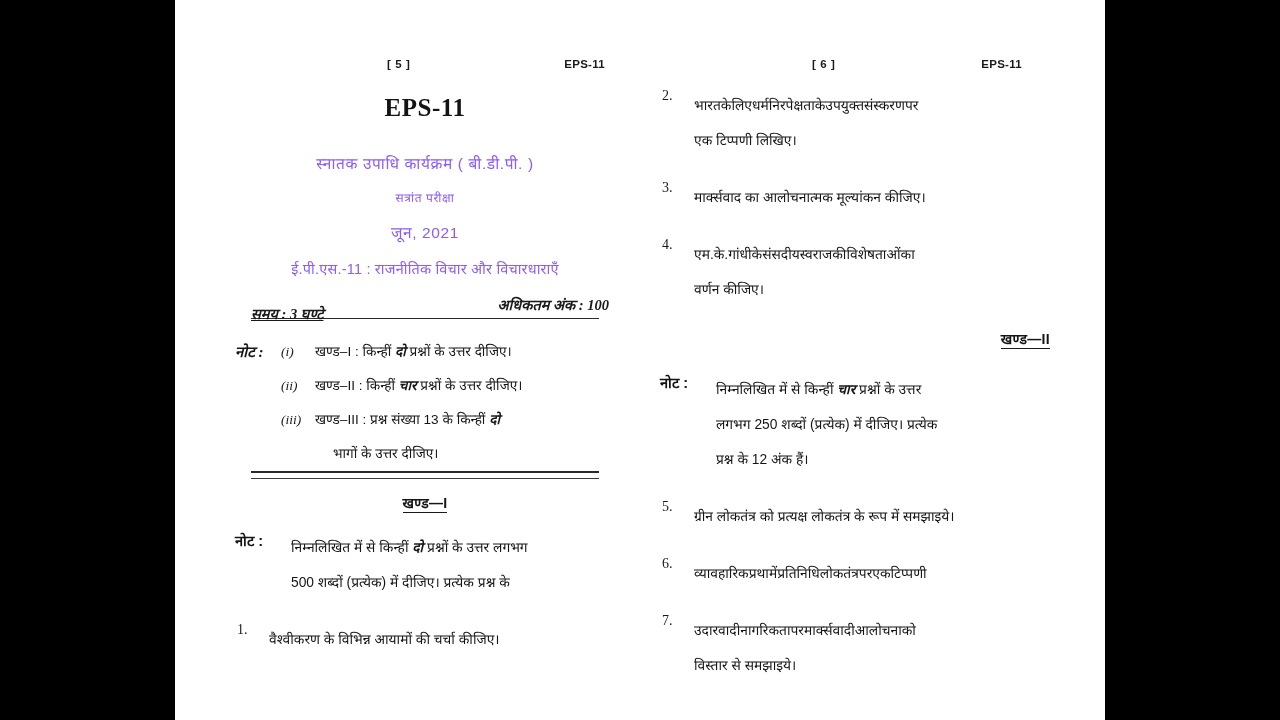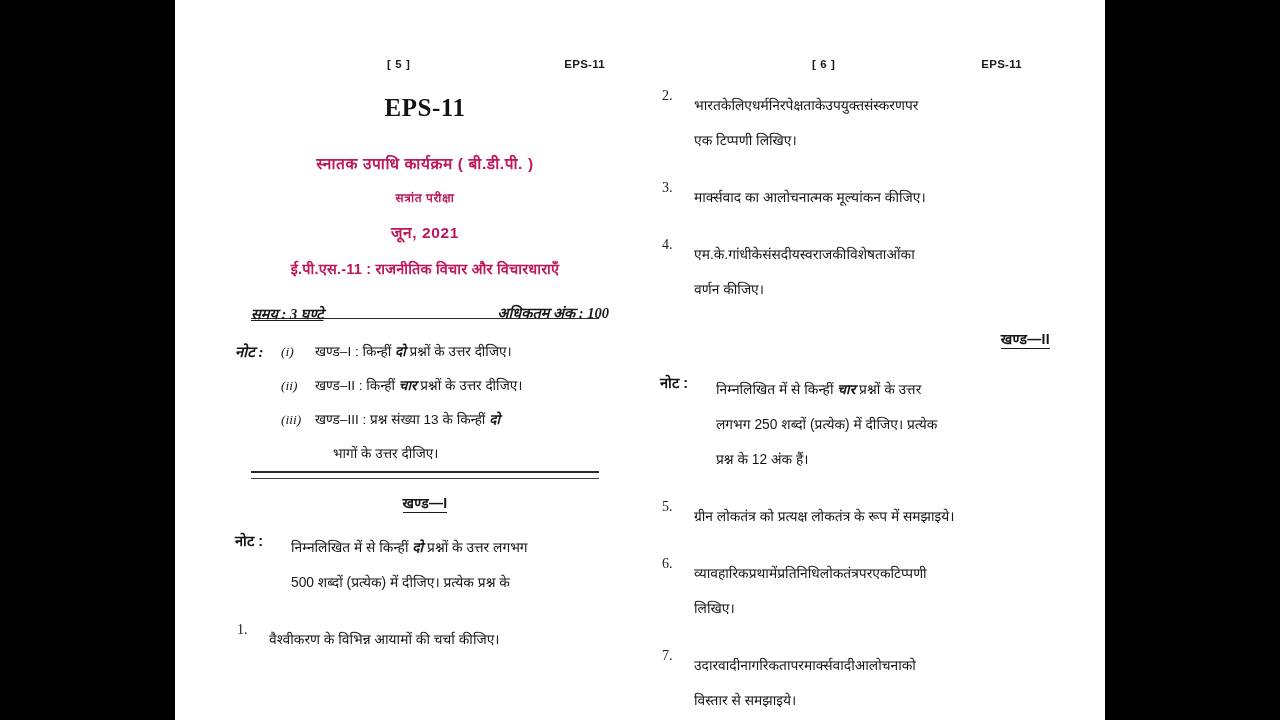--- a/index.html
+++ b/index.html
@@ -62,42 +62,42 @@
     font-weight: bold;
     font-size: 25px;
     color: #141414;
     margin-top: 14px;
     letter-spacing: 0.5px;
   }
 
   .prog-block { margin-top: 30px; text-align: center; }
   .prog-line {
     font-family: "Liberation Sans", sans-serif;
-    font-weight: bold;
+    font-weight: normal;
     font-size: 15.5px;
-    color: #be185d;
+    color: #8b5cf6;
     letter-spacing: 0.6px;
     margin-bottom: 15px;
   }
   .prog-line.l2 { font-size: 12px; }
   .prog-line.l3 { font-size: 15.5px; text-align: center; }
   .prog-line.l4 { font-size: 14.5px; letter-spacing: 0.2px; margin-bottom: 10px; }
 
   .meta-row {
     position: relative;
     height: 22px;
     margin-top: 12px;
     font-family: "Liberation Serif", serif;
     font-style: italic;
     font-weight: bold;
     font-size: 14.5px;
     color: #1a1a1a;
   }
   .meta-row .time  { position: absolute; left: 16px;  top: 13px; text-decoration: underline; }
-  .meta-row .marks { position: absolute; right: 6px;  top: 12px; }
+  .meta-row .marks { position: absolute; right: 6px;  top: 4px; }
 
   .rule-thin {
     margin: 6px 16px 0 16px;
     border-top: 1.6px solid #2a2a2a;
     height: 0;
   }
   .rule-double {
     margin: 0 16px;
     height: 5px;
     border-top: 2.6px solid #2a2a2a;
@@ -339,21 +339,20 @@
         <div class="ln justify">
           <span>व्यावहारिक</span>
           <span>प्रथा</span>
           <span>में</span>
           <span>प्रतिनिधि</span>
           <span>लोकतंत्र</span>
           <span>पर</span>
           <span>एक</span>
           <span>टिप्पणी</span>
         </div>
-        <div class="ln">लिखिए।</div>
       </div>
 
       <div class="q-item">
         <span class="num">7.</span>
         <div class="ln justify">
           <span>उदारवादी</span>
           <span>नागरिकता</span>
           <span>पर</span>
           <span>मार्क्सवादी</span>
           <span>आलोचना</span>

